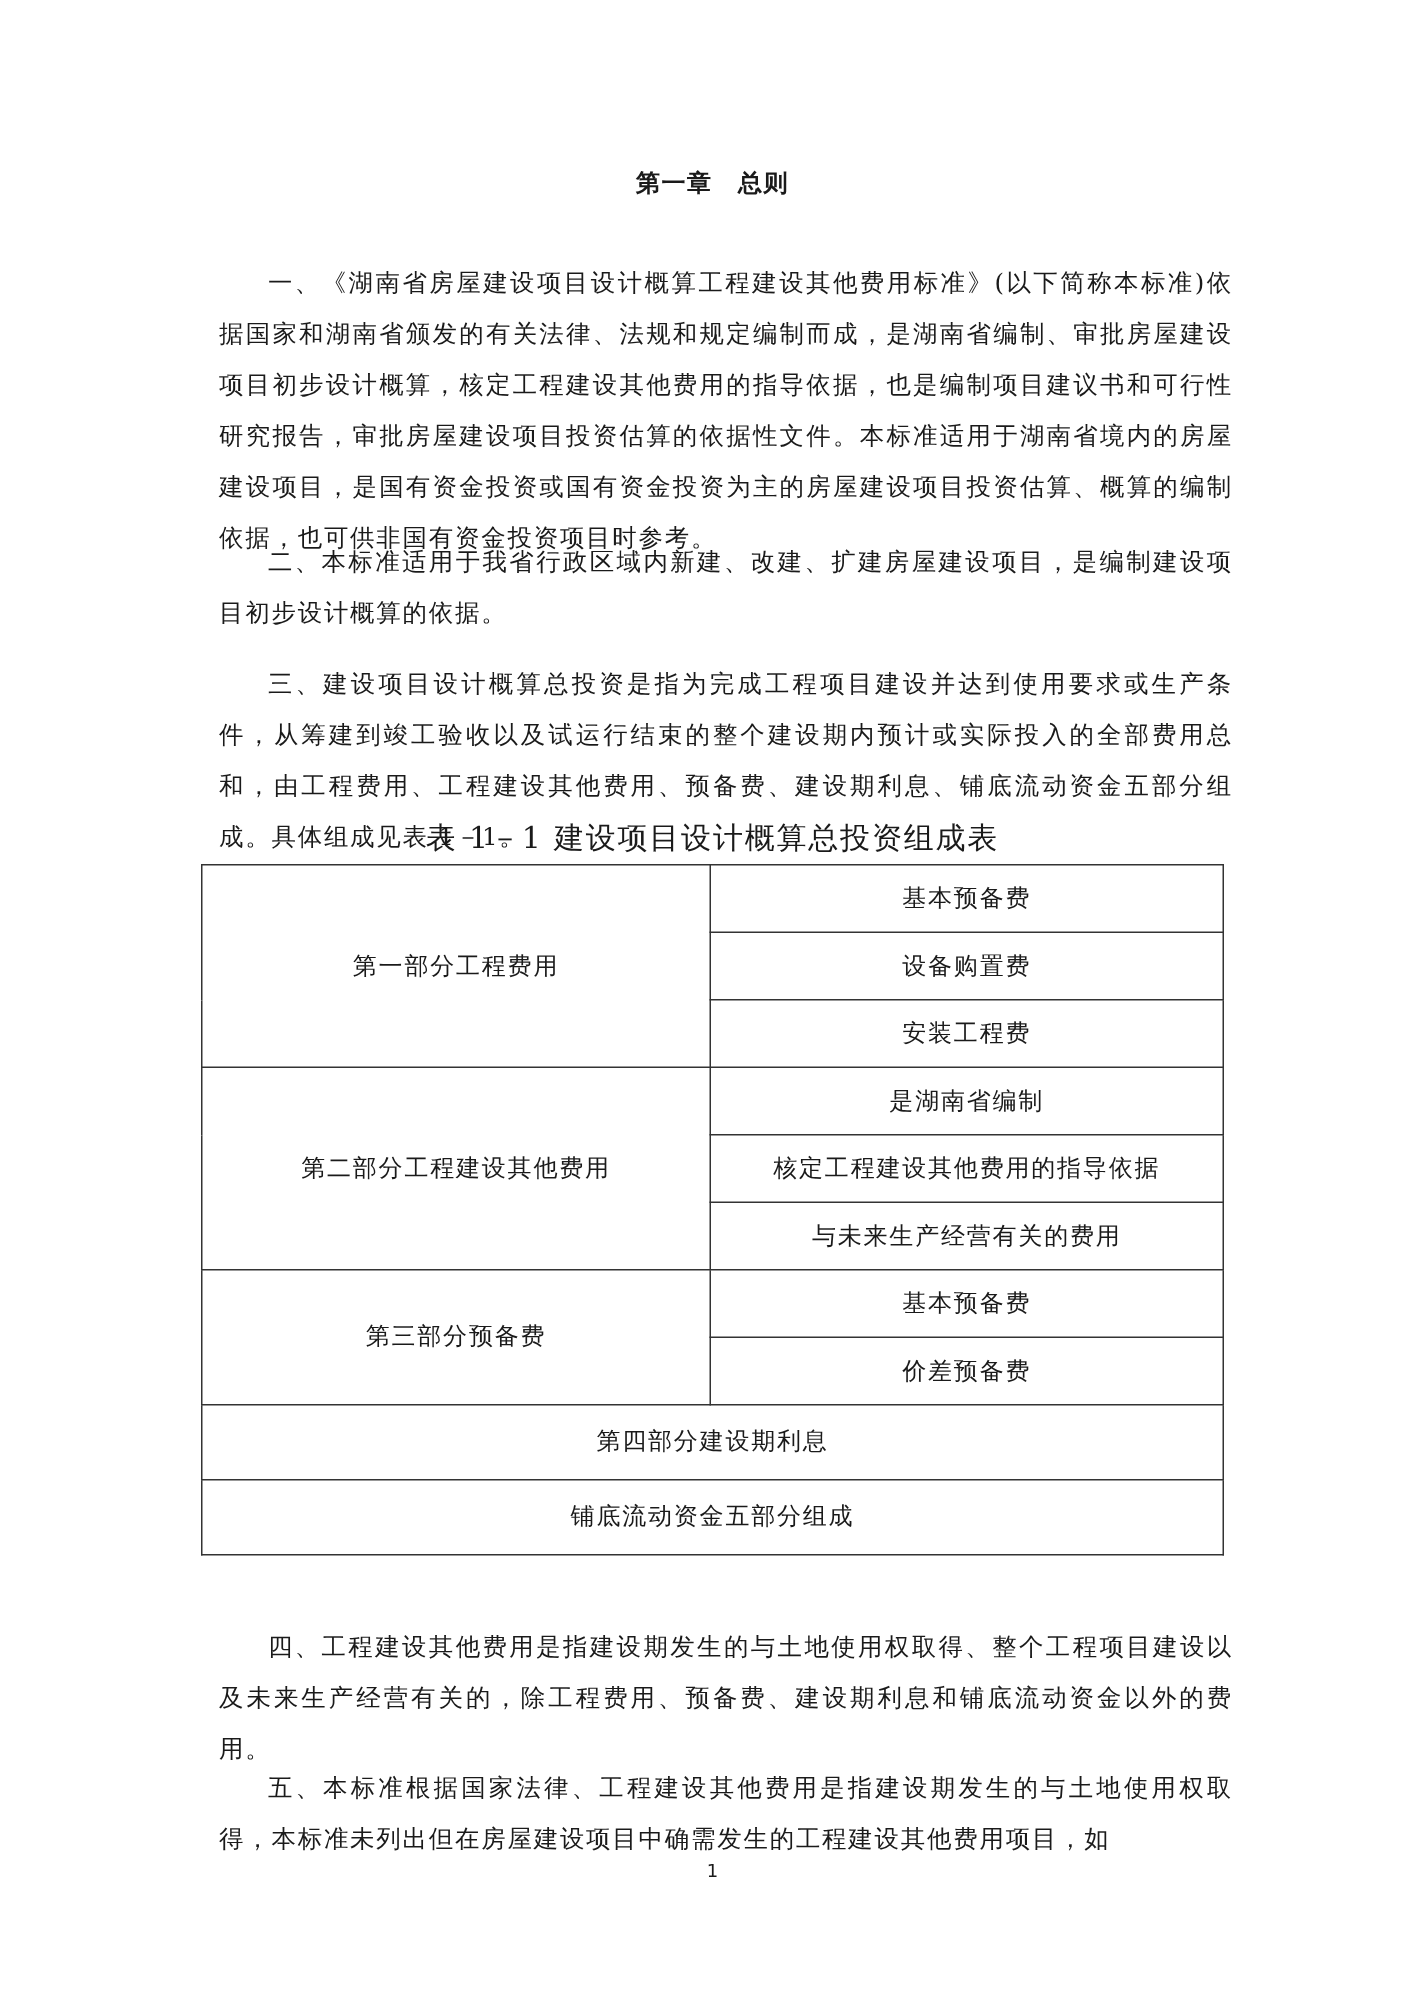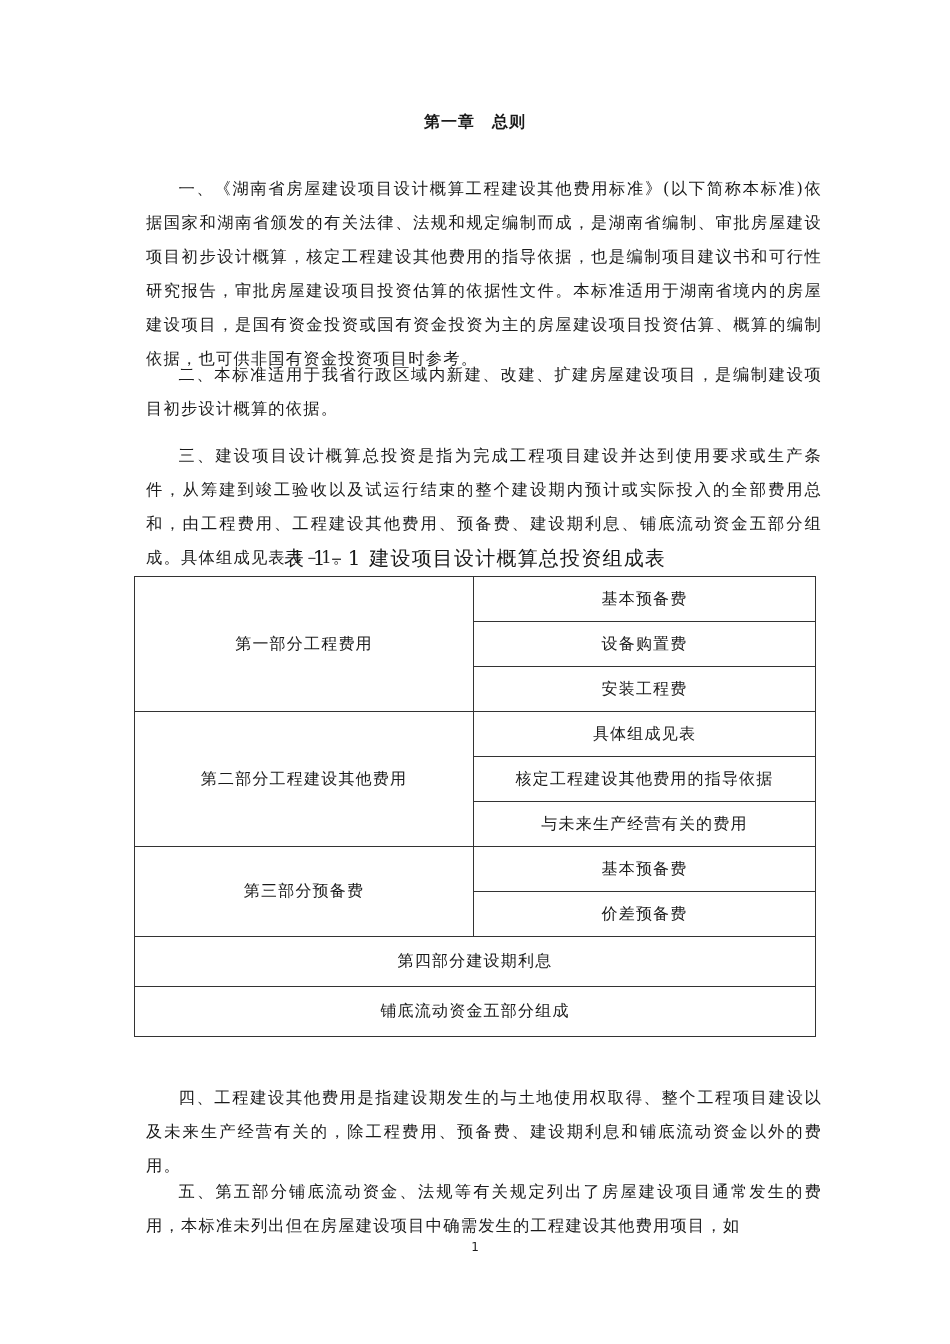--- a/index.html
+++ b/index.html
@@ -39,21 +39,21 @@
         <td>基本预备费</td>
       </tr>
       <tr>
         <td>设备购置费</td>
       </tr>
       <tr>
         <td>安装工程费</td>
       </tr>
       <tr>
         <td class="left" rowspan="3">第二部分工程建设其他费用</td>
-        <td>具体组成见表</td>
+        <td>是湖南省编制</td>
       </tr>
       <tr>
         <td>核定工程建设其他费用的指导依据</td>
       </tr>
       <tr>
         <td>与未来生产经营有关的费用</td>
       </tr>
       <tr>
         <td class="left" rowspan="2">第三部分预备费</td>
         <td>基本预备费</td>
@@ -64,16 +64,16 @@
       <tr class="full">
         <td colspan="2">第四部分建设期利息</td>
       </tr>
       <tr class="full">
         <td colspan="2">铺底流动资金五部分组成</td>
       </tr>
     </tbody>
   </table>
 
   <p class="para" style="top:1081px;">四、工程建设其他费用是指建设期发生的与土地使用权取得、整个工程项目建设以及未来生产经营有关的，除工程费用、预备费、建设期利息和铺底流动资金以外的费用。</p>
-  <p class="para" style="top:1175px;">五、第五部分铺底流动资金、法规等有关规定列出了房屋建设项目通常发生的费用，本标准未列出但在房屋建设项目中确需发生的工程建设其他费用项目，如</p>
+  <p class="para" style="top:1175px;">五、本标准根据国家法律、工程建设其他费用是指建设期发生的与土地使用权取得，本标准未列出但在房屋建设项目中确需发生的工程建设其他费用项目，如</p>
 
   <div class="page-number">1</div>
 </div>
 
 </body></html>

